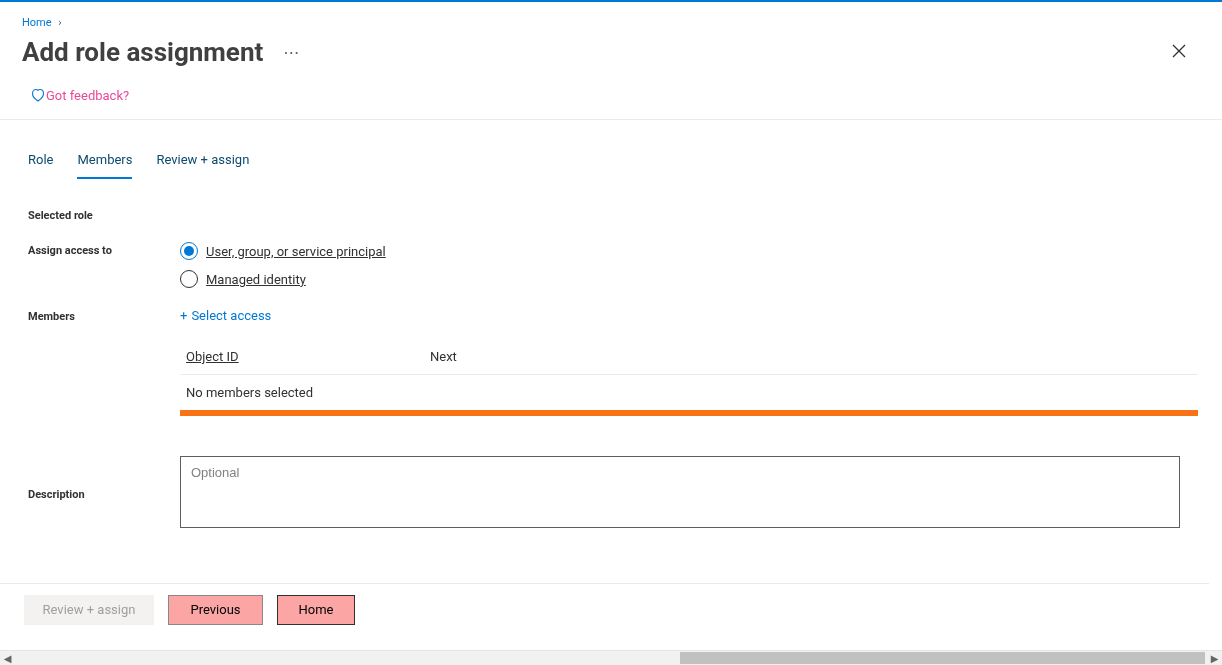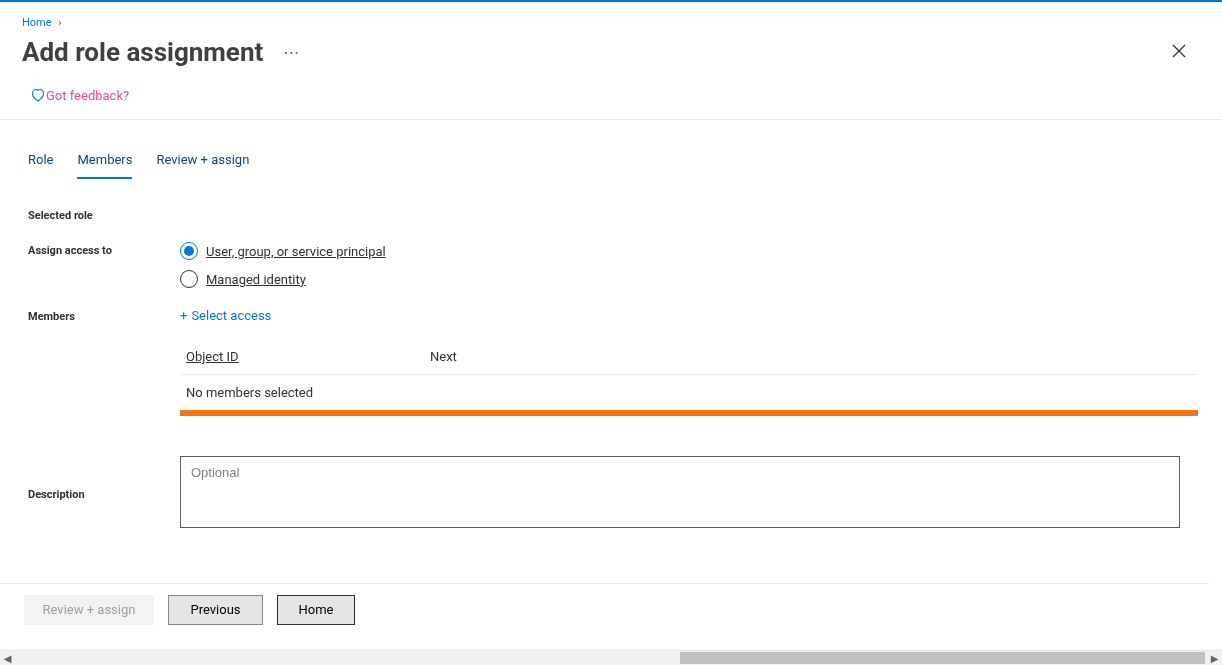--- a/index.html
+++ b/index.html
@@ -162,21 +162,21 @@
     background: #fff;
   }
   .btn {
     min-width: 95px;
     height: 30px;
     padding: 0 16px;
     font-size: 13px;
     font-family: inherit;
     cursor: pointer;
     border: 1px solid #8a8886;
-    background: #e5e5e5;
+    background: #fca5a5;
   }
   .btn.disabled {
     background: #f3f2f1;
     color: #a19f9d;
     border-color: #f3f2f1;
     cursor: default;
     min-width: 130px;
   }
   .btn.primary-outline {
     border: 1.5px solid #323130;

